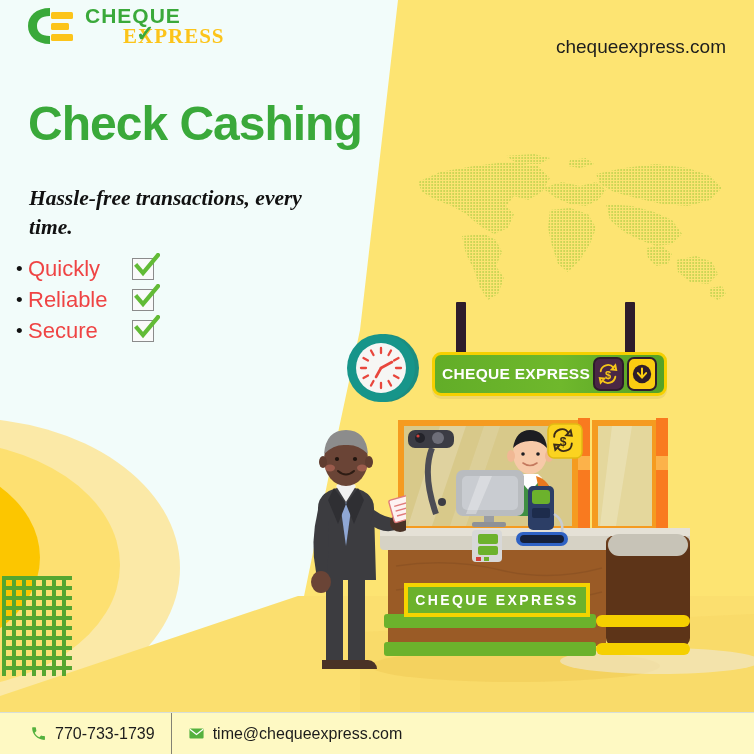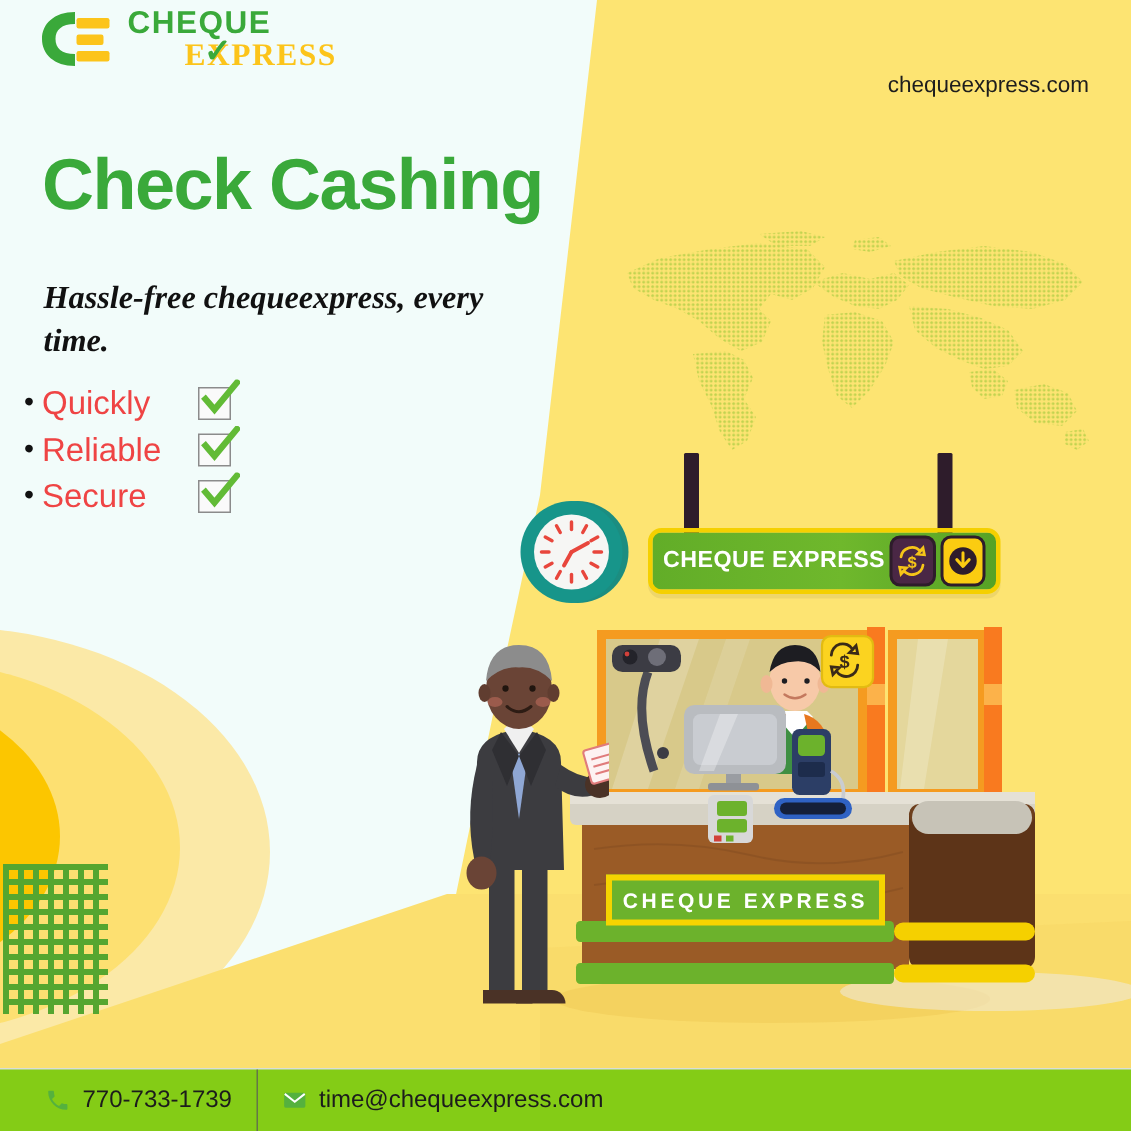--- a/index.html
+++ b/index.html
@@ -72,23 +72,22 @@
   .logo{position:absolute;left:24px;top:4px;display:flex;align-items:center;gap:9px;}
   .logo-mark{width:52px;height:44px;position:relative;}
   .logo-text{line-height:1.0;}
   .logo-l1{font-size:21px;font-weight:bold;color:#3aa93a;letter-spacing:1px;
            -webkit-text-stroke:0px;font-family:"Liberation Sans",sans-serif;}
   .logo-l2{font-size:21px;font-weight:bold;color:#fcc41a;letter-spacing:1px;position:relative;
            font-family:Liberation Serif, serif;margin-left:38px;}
   .logo-l2 .tick{position:absolute;left:13px;top:-3px;color:#3aa93a;font-size:22px;font-weight:bold;}
 
   .site-url{
-    position:absolute;right:28px;top:36px;font-size:15px;color:#1d1d1d;
+    position:absolute;right:28px;top:36px;font-size:19px;color:#1d1d1d;
     font-family:"Liberation Sans",sans-serif;
-    margin-top:12px;
   }
 
   
   .headline{
     position:absolute;left:28px;top:96px;
     font-size:48px;font-weight:bold;color:#3aa93a;letter-spacing:-1px;
     font-family:"Liberation Sans",sans-serif;
   }
   .tagline{
     position:absolute;left:29px;top:184px;width:320px;
@@ -135,21 +134,21 @@
     color:#fff;font-size:14px;font-weight:bold;letter-spacing:2.4px;
     font-family:"Liberation Sans",sans-serif;
   }
 
   
   .customer{position:absolute;left:296px;top:424px;width:110px;height:252px;}
 
   
   .footer{
     position:absolute;left:0;bottom:0;width:754px;height:42px;
-    background:#84cc16;border-top:1px solid #d7ded9;
+    background:#fef9c3;border-top:1px solid #d7ded9;
     display:flex;align-items:center;box-sizing:border-box;
   }
   .f-item{display:flex;align-items:center;gap:8px;padding:0 16px;height:100%;}
   .f-item:first-child{padding-left:30px;}
   .f-sep{width:1px;height:42px;background:#5a5a5a;opacity:.75;}
   .f-text{font-size:16px;color:#1c1c1c;font-family:"Liberation Sans",sans-serif;}
   .ico{width:17px;height:17px;display:block;}
 </style>
 </head>
 <body>
@@ -203,21 +202,21 @@
       <div class="logo-l2">
         <span>EXPRESS</span>
         <span class="tick">✓</span>
       </div>
     </div>
   </div>
 
   <div class="site-url">chequeexpress.com</div>
 
   <div class="headline">Check Cashing</div>
-  <div class="tagline">Hassle-free chequeexpress, every time.</div>
+  <div class="tagline">Hassle-free transactions, every time.</div>
 
   <div class="bullets">
     <div class="bullet-row">
       <span class="bullet-dot">•</span>
       <span class="bullet-label">Quickly</span>
       <span class="chk">
         <svg viewBox="0 0 26 26" xmlns="http://www.w3.org/2000/svg">
             <path d="M3 13 L9 20 L24 2" stroke="#62bb36" stroke-width="4.2" fill="none" stroke-linecap="square"></path>
           </svg>
       </span>

